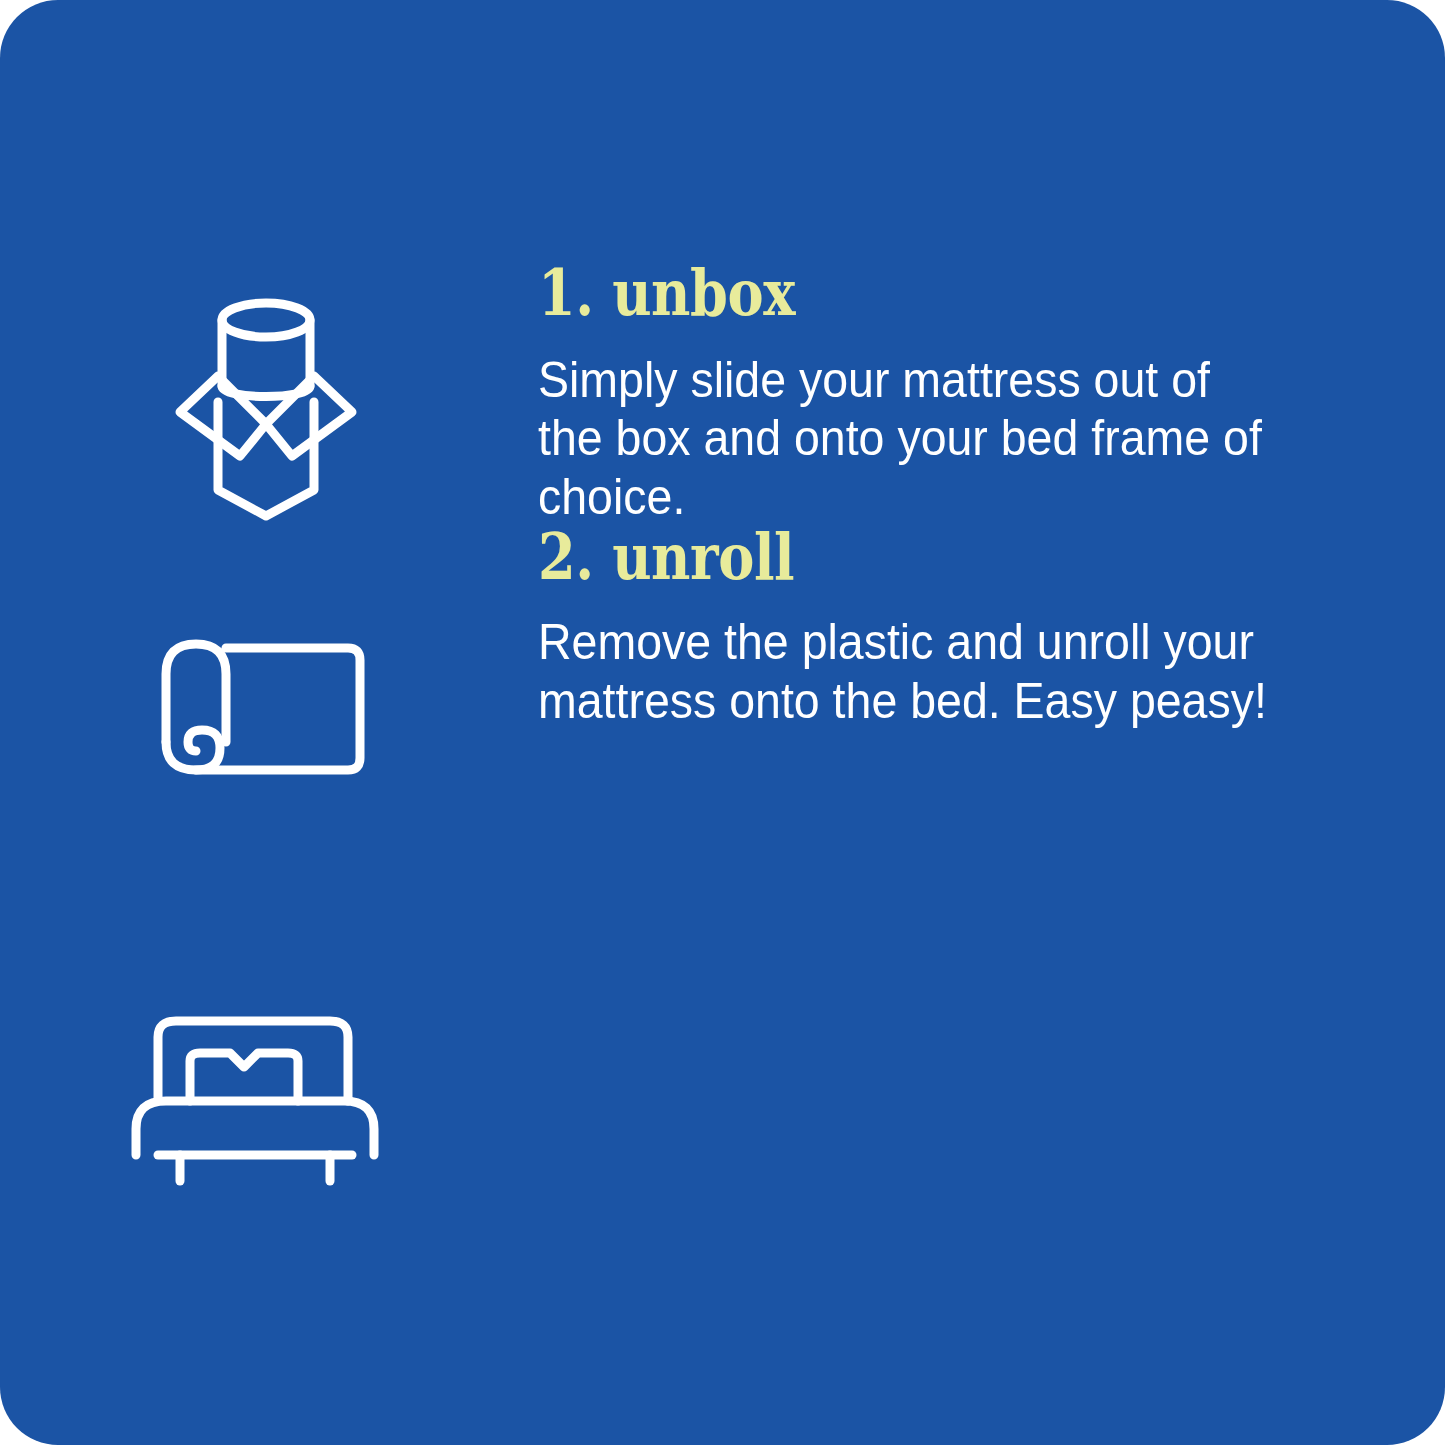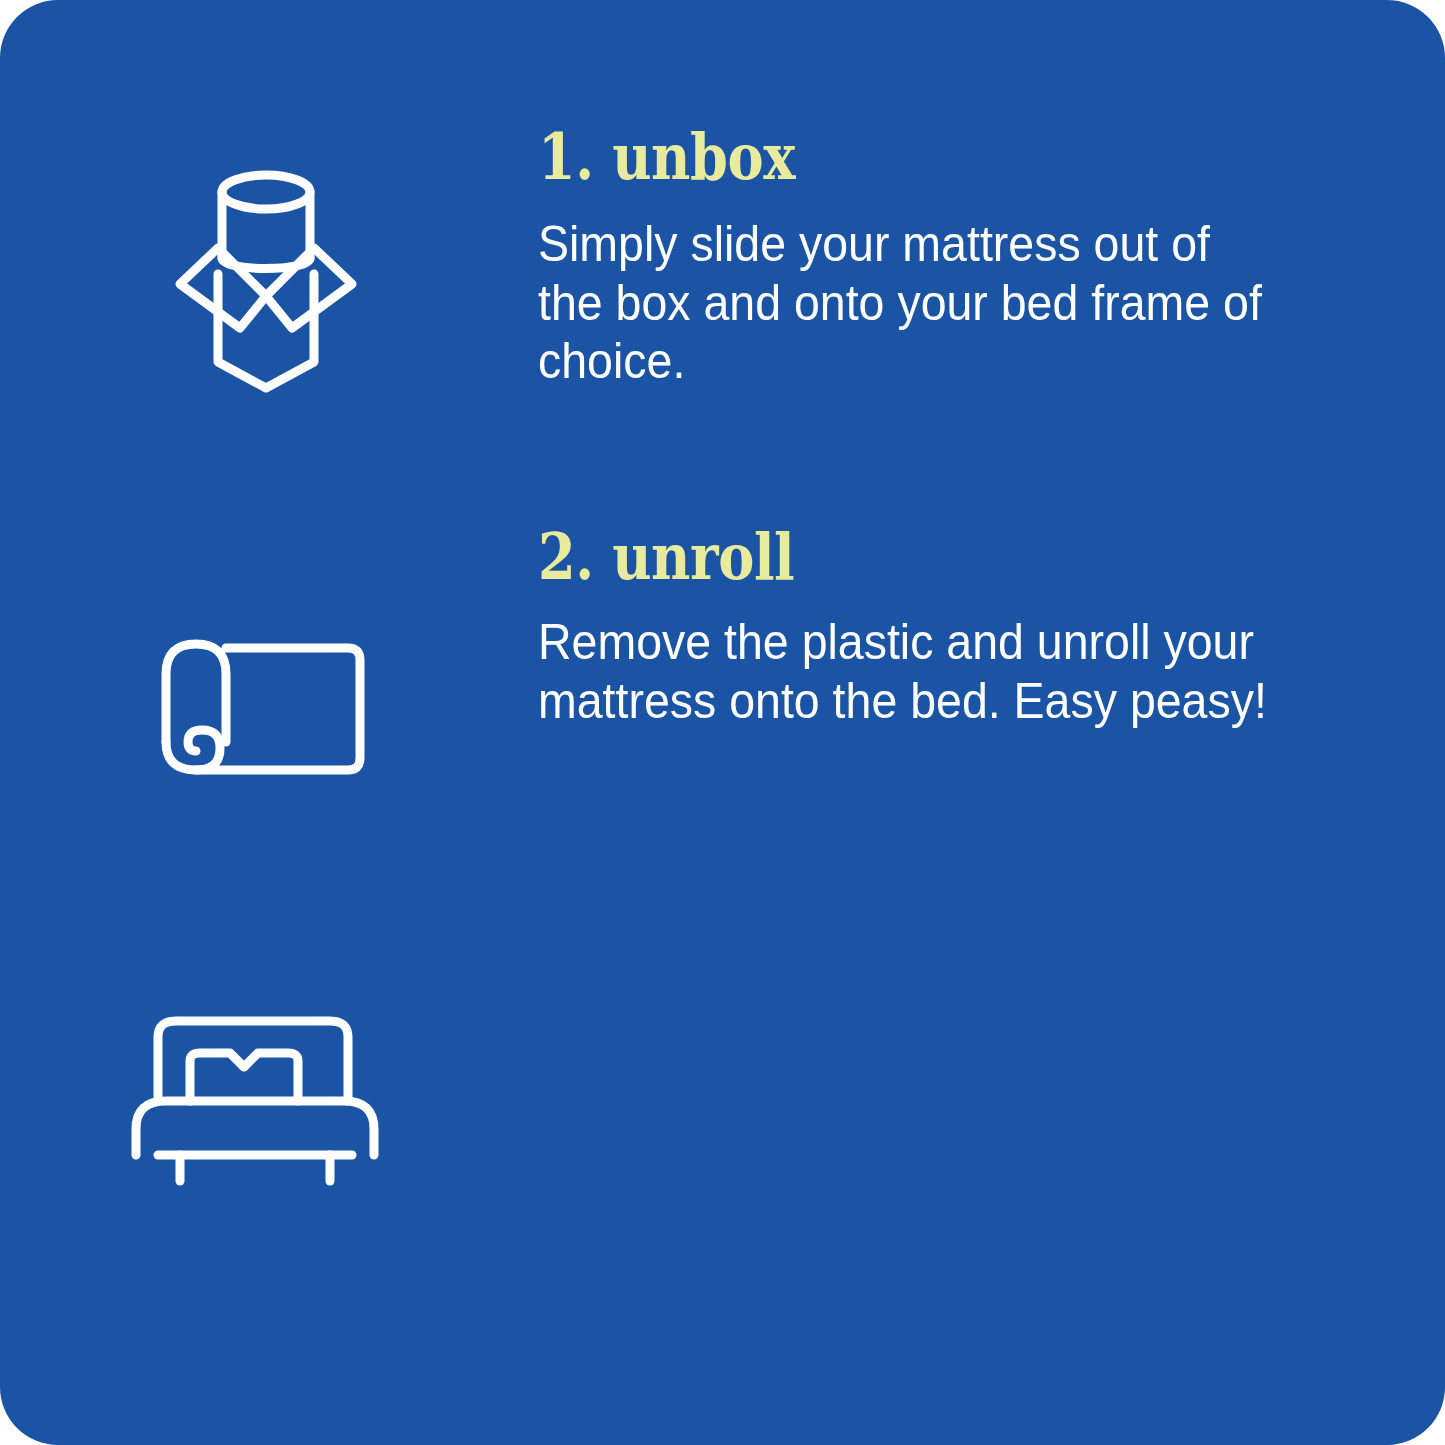--- a/index.html
+++ b/index.html
@@ -38,21 +38,21 @@
   }
 
   .step {
     display: flex;
     flex-direction: row;
     align-items: flex-start;
     width: 100%;
     box-sizing: border-box;
   }
 
-  .step-1 { height: 400px; }
+  .step-1 { height: 400px; align-items: flex-end; }
   .step-2 { height: 395px; }
   .step-3 { height: 350px; }
 
   .icon-col {
     width: 538px;
     flex: 0 0 538px;
     display: flex;
     align-items: flex-start;
     justify-content: center;
     box-sizing: border-box;

